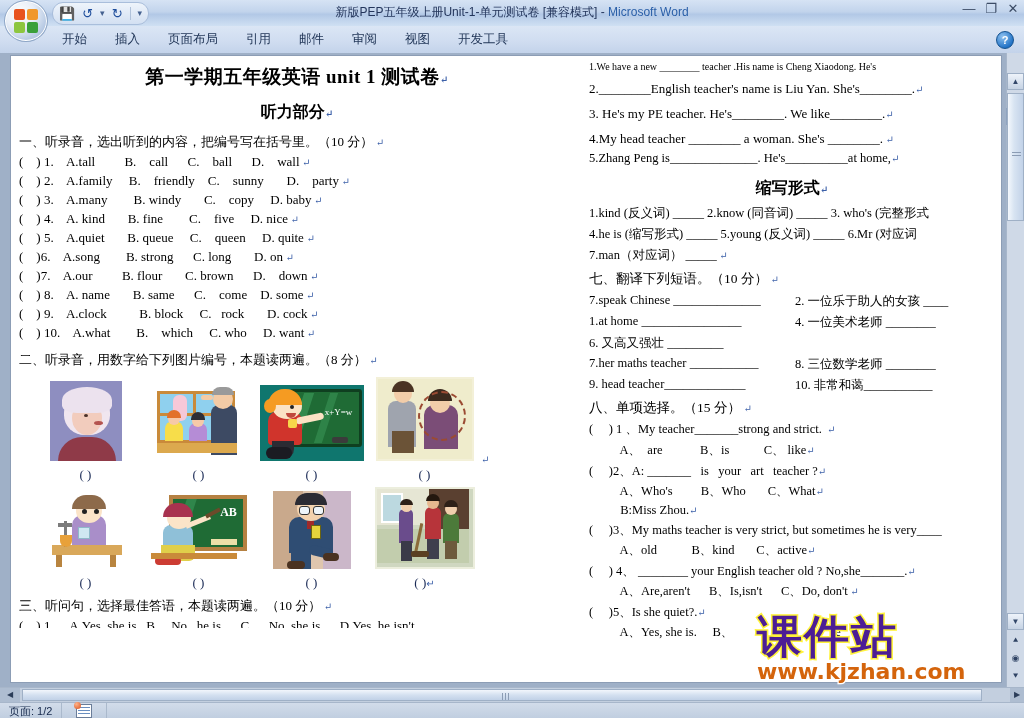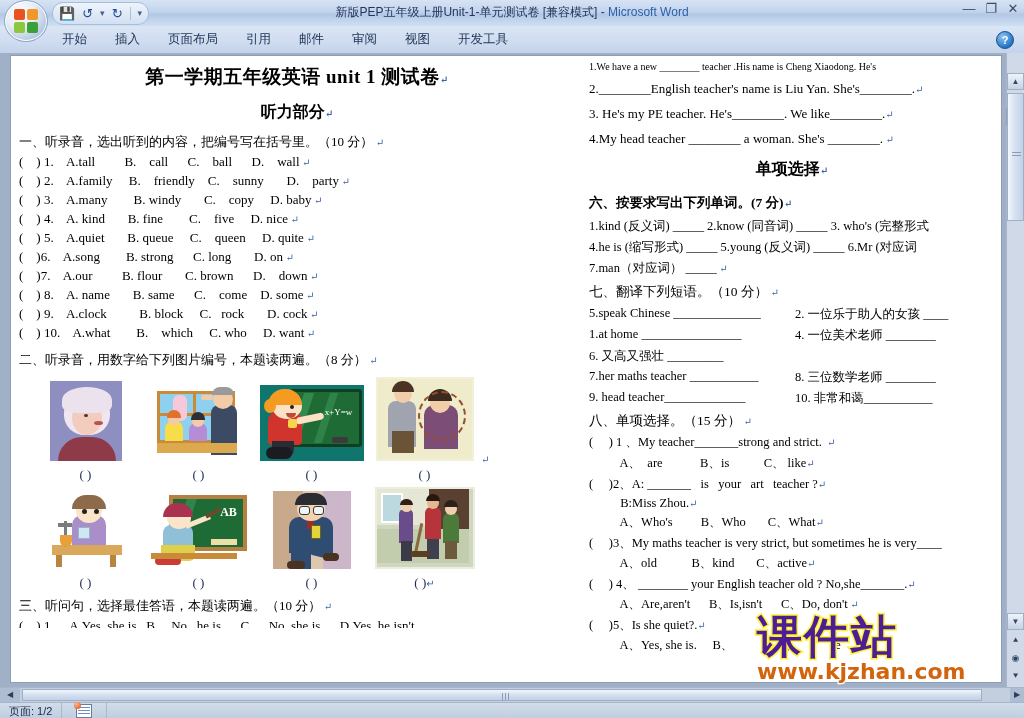--- a/index.html
+++ b/index.html
@@ -405,32 +405,32 @@
 
         <div class="sec" style="margin-top:6px;"><span>三、听问句，选择最佳答语，本题读两遍。（10 分）</span><span class="pilcrow"> ↵</span></div>
         <div class="q" style="overflow:hidden;height:10px;"><span>(    ) 1.     A.Yes, she is.  B.    No,  he is.     C.     No, she is.     D.Yes, he isn't.</span></div>
       </div>
 
       <div class="col colR">
         <div class="rq" style="margin-top:5px;font-size:10px;"><span>1.We have a new  ________  teacher .His name is Cheng Xiaodong. He's</span></div>
         <div class="rq" style="margin-top:9px;font-size:13px;"><span>2.________English teacher's name is Liu Yan. She's________.</span><span class="pilcrow">↵</span></div>
         <div class="rq" style="margin-top:9px;font-size:13px;"><span>3. He's my PE teacher. He's________. We like________.</span><span class="pilcrow">↵</span></div>
         <div class="rq" style="margin-top:9px;font-size:13px;"><span>4.My head teacher  ________  a woman. She's  ________.</span><span class="pilcrow"> ↵</span></div>
-
-        <div class="rttl" style="margin-top:12px;"><span>单项选择</span><span class="pilcrow">↵</span></div>
-
-        <div class="rsec" style="margin-top:14px;"><span>六、按要求写出下列单词。(7 分)</span><span class="pilcrow">↵</span></div>
+        <div class="rq" style="margin-top:4px;font-size:12.5px;"><span>5.Zhang Peng is______________. He's__________at home,</span><span class="pilcrow">↵</span></div>
+
+        <div class="rttl" style="margin-top:12px;"><span>缩写形式</span><span class="pilcrow">↵</span></div>
+
         <div class="rq" style="margin-top:6px;"><span>1.kind (反义词)  _____    2.know (同音词)  _____      3. who's (完整形式</span></div>
         <div class="rq" style="margin-top:4px;"><span>4.he is (缩写形式)   _____    5.young (反义词)  _____         6.Mr (对应词</span></div>
         <div class="rq" style="margin-top:4px;"><span>7.man（对应词）  _____</span><span class="pilcrow">   ↵</span></div>
 
         <div class="rsec" style="font-weight:normal;font-size:13.5px;margin-top:6px;"><span>七、翻译下列短语。（10 分）</span><span class="pilcrow"> ↵</span></div>
 
         <div class="rq" style="margin-top:5px;display:flex;">
-            <span style="width:206px;display:inline-block;">5.speak Chinese  ______________</span>
+            <span style="width:206px;display:inline-block;">7.speak Chinese  ______________</span>
             <span>2. 一位乐于助人的女孩  ____</span>
           </div>
         <div class="rq" style="margin-top:4px;display:flex;">
             <span style="width:206px;display:inline-block;">1.at home  ________________</span>
             <span>4.  一位美术老师  ________</span>
           </div>
         <div class="rq" style="margin-top:4px;display:flex;">
             <span>6. 又高又强壮  _________</span>
           </div>
         <div class="rq" style="margin-top:4px;display:flex;">
@@ -440,22 +440,22 @@
         <div class="rq" style="margin-top:4px;display:flex;">
             <span style="width:206px;display:inline-block;">9. head teacher_____________</span>
             <span>10. 非常和蔼___________</span>
           </div>
 
         <div class="rsec" style="font-weight:normal;font-size:13.5px;margin-top:5px;"><span>八、单项选择。（15 分）</span><span class="pilcrow"> ↵</span></div>
 
         <div class="rq" style="margin-top:4px;white-space:pre;"><span>(     ) 1 、My teacher_______strong and strict.</span><span class="pilcrow">  ↵</span></div>
         <div class="rq" style="margin-top:4px;white-space:pre;"><span>          A、  are            B、is           C、 like</span><span class="pilcrow">↵</span></div>
         <div class="rq" style="margin-top:4px;white-space:pre;"><span>(     )2、A: _______   is   your   art   teacher ?</span><span class="pilcrow">↵</span></div>
+        <div class="rq" style="margin-top:3px;white-space:pre;"><span>          A、Who's         B、Who       C、What</span><span class="pilcrow">↵</span></div>
         <div class="rq" style="margin-top:3px;white-space:pre;"><span>          B:Miss Zhou.</span><span class="pilcrow">↵</span></div>
-        <div class="rq" style="margin-top:3px;white-space:pre;"><span>          A、Who's         B、Who       C、What</span><span class="pilcrow">↵</span></div>
         <div class="rq" style="margin-top:4px;white-space:pre;"><span>(     )3、My maths teacher is very strict, but sometimes he is very____</span></div>
         <div class="rq" style="margin-top:3px;white-space:pre;"><span>          A、old           B、kind       C、active</span><span class="pilcrow">↵</span></div>
         <div class="rq" style="margin-top:4px;white-space:pre;"><span>(     ) 4、 ________ your English teacher old ? No,she_______.</span><span class="pilcrow">↵</span></div>
         <div class="rq" style="margin-top:3px;white-space:pre;"><span>          A、Are,aren't      B、Is,isn't      C、Do, don't</span><span class="pilcrow"> ↵</span></div>
         <div class="rq" style="margin-top:4px;white-space:pre;"><span>(     )5、Is she quiet?.</span><span class="pilcrow">↵</span></div>
         <div class="rq" style="margin-top:3px;white-space:pre;"><span>          A、Yes, she is.     B、              C、            e</span></div>
         <div class="rq" style="margin-top:4px;white-space:pre;overflow:hidden;height:12px;"></div>
       </div>
 
     </div>

